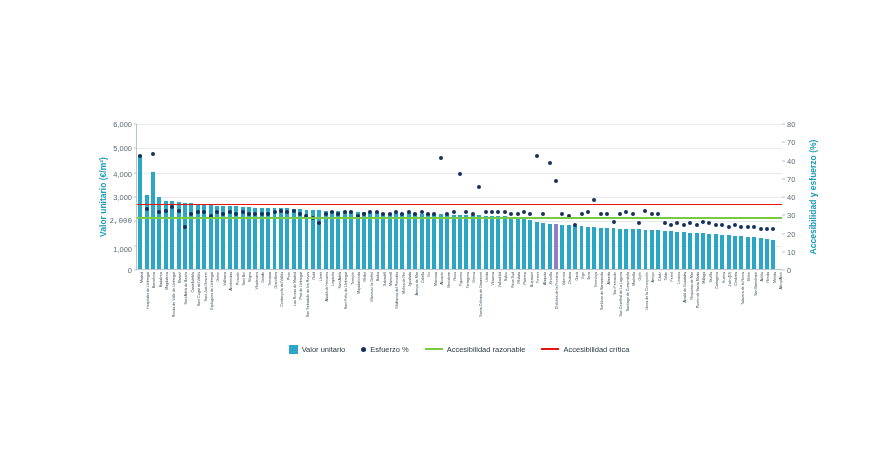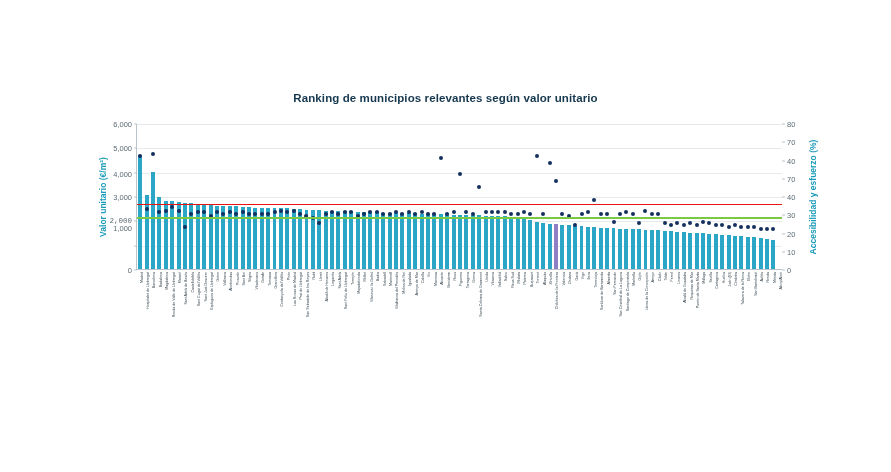--- a/index.html
+++ b/index.html
@@ -66,35 +66,34 @@
   .legend-item .lbl{font-size:7.5px;color:#2a3b45;}
   .sw-bar{width:9px;height:9px;background:#2ba6c6;}
   .sw-dot{width:5px;height:5px;border-radius:50%;background:#15305e;}
   .sw-line{width:18px;height:2px;}
 </style>
 </head>
 <body>
 
 <div id="root">
 
-  <div class="chart-title">Ranking de municipios relevantes según valor unitario</div>
 
   <div class="axis-label-left">
     <span>Valor unitario (€/m²)</span>
   </div>
 
   <div class="axis-label-right">
     <span>Accesibilidad y esfuerzo (%)</span>
   </div>
 
   <div id="plot">
       <div class="ytick-left" style="top: 146px;">0</div>
       <div class="tickmark-l" style="top: 146px;"></div>
       <div class="gridline" style="top: 121.667px;"></div>
-      <div class="ytick-left" style="top: 104px;">1,000</div>
+      <div class="ytick-left" style="top: 125px;">1,000</div>
       <div class="tickmark-l" style="top: 121.667px;"></div>
       <div class="gridline" style="top: 97.3333px;"></div>
       <div class="ytick-left" style="top: 97.3333px; font-family: Liberation Mono, monospace;">2,000</div>
       <div class="tickmark-l" style="top: 97.3333px;"></div>
       <div class="gridline" style="top: 73px;"></div>
       <div class="ytick-left" style="top: 73px;">3,000</div>
       <div class="tickmark-l" style="top: 73px;"></div>
       <div class="gridline" style="top: 48.6667px;"></div>
       <div class="ytick-left" style="top: 50px;">4,000</div>
       <div class="tickmark-l" style="top: 48.6667px;"></div>
@@ -423,14 +422,32 @@
       <div class="xlab" style="left: 599.43px;">Córdoba</div>
       <div class="xlab" style="left: 605.826px;">Talavera de la Reina</div>
       <div class="xlab" style="left: 612.222px;">Elche</div>
       <div class="xlab" style="left: 618.618px;">San Bartolomé</div>
       <div class="xlab" style="left: 625.014px;">Avilés</div>
       <div class="xlab" style="left: 631.41px;">Ronda</div>
       <div class="xlab" style="left: 637.806px;">Mérida</div>
       <div class="xlab" style="left: 644.202px;">Alcoy/Alcoi</div>
     </div>
 
+  <div class="legend" id="legend">
+      <div class="legend-item">
+        <div class="sw-bar" style="background: rgb(43, 166, 198);"></div>
+        <span class="lbl">Valor unitario</span>
+      </div>
+      <div class="legend-item">
+        <div class="sw-dot" style="background: rgb(21, 48, 94);"></div>
+        <span class="lbl">Esfuerzo %</span>
+      </div>
+      <div class="legend-item">
+        <div class="sw-line" style="background: rgb(122, 201, 67);"></div>
+        <span class="lbl">Accesibilidad razonable</span>
+      </div>
+      <div class="legend-item">
+        <div class="sw-line" style="background: rgb(232, 20, 15);"></div>
+        <span class="lbl">Accesibilidad crítica</span>
+      </div>
+    </div>
 
 </div>
 
 </body></html>

